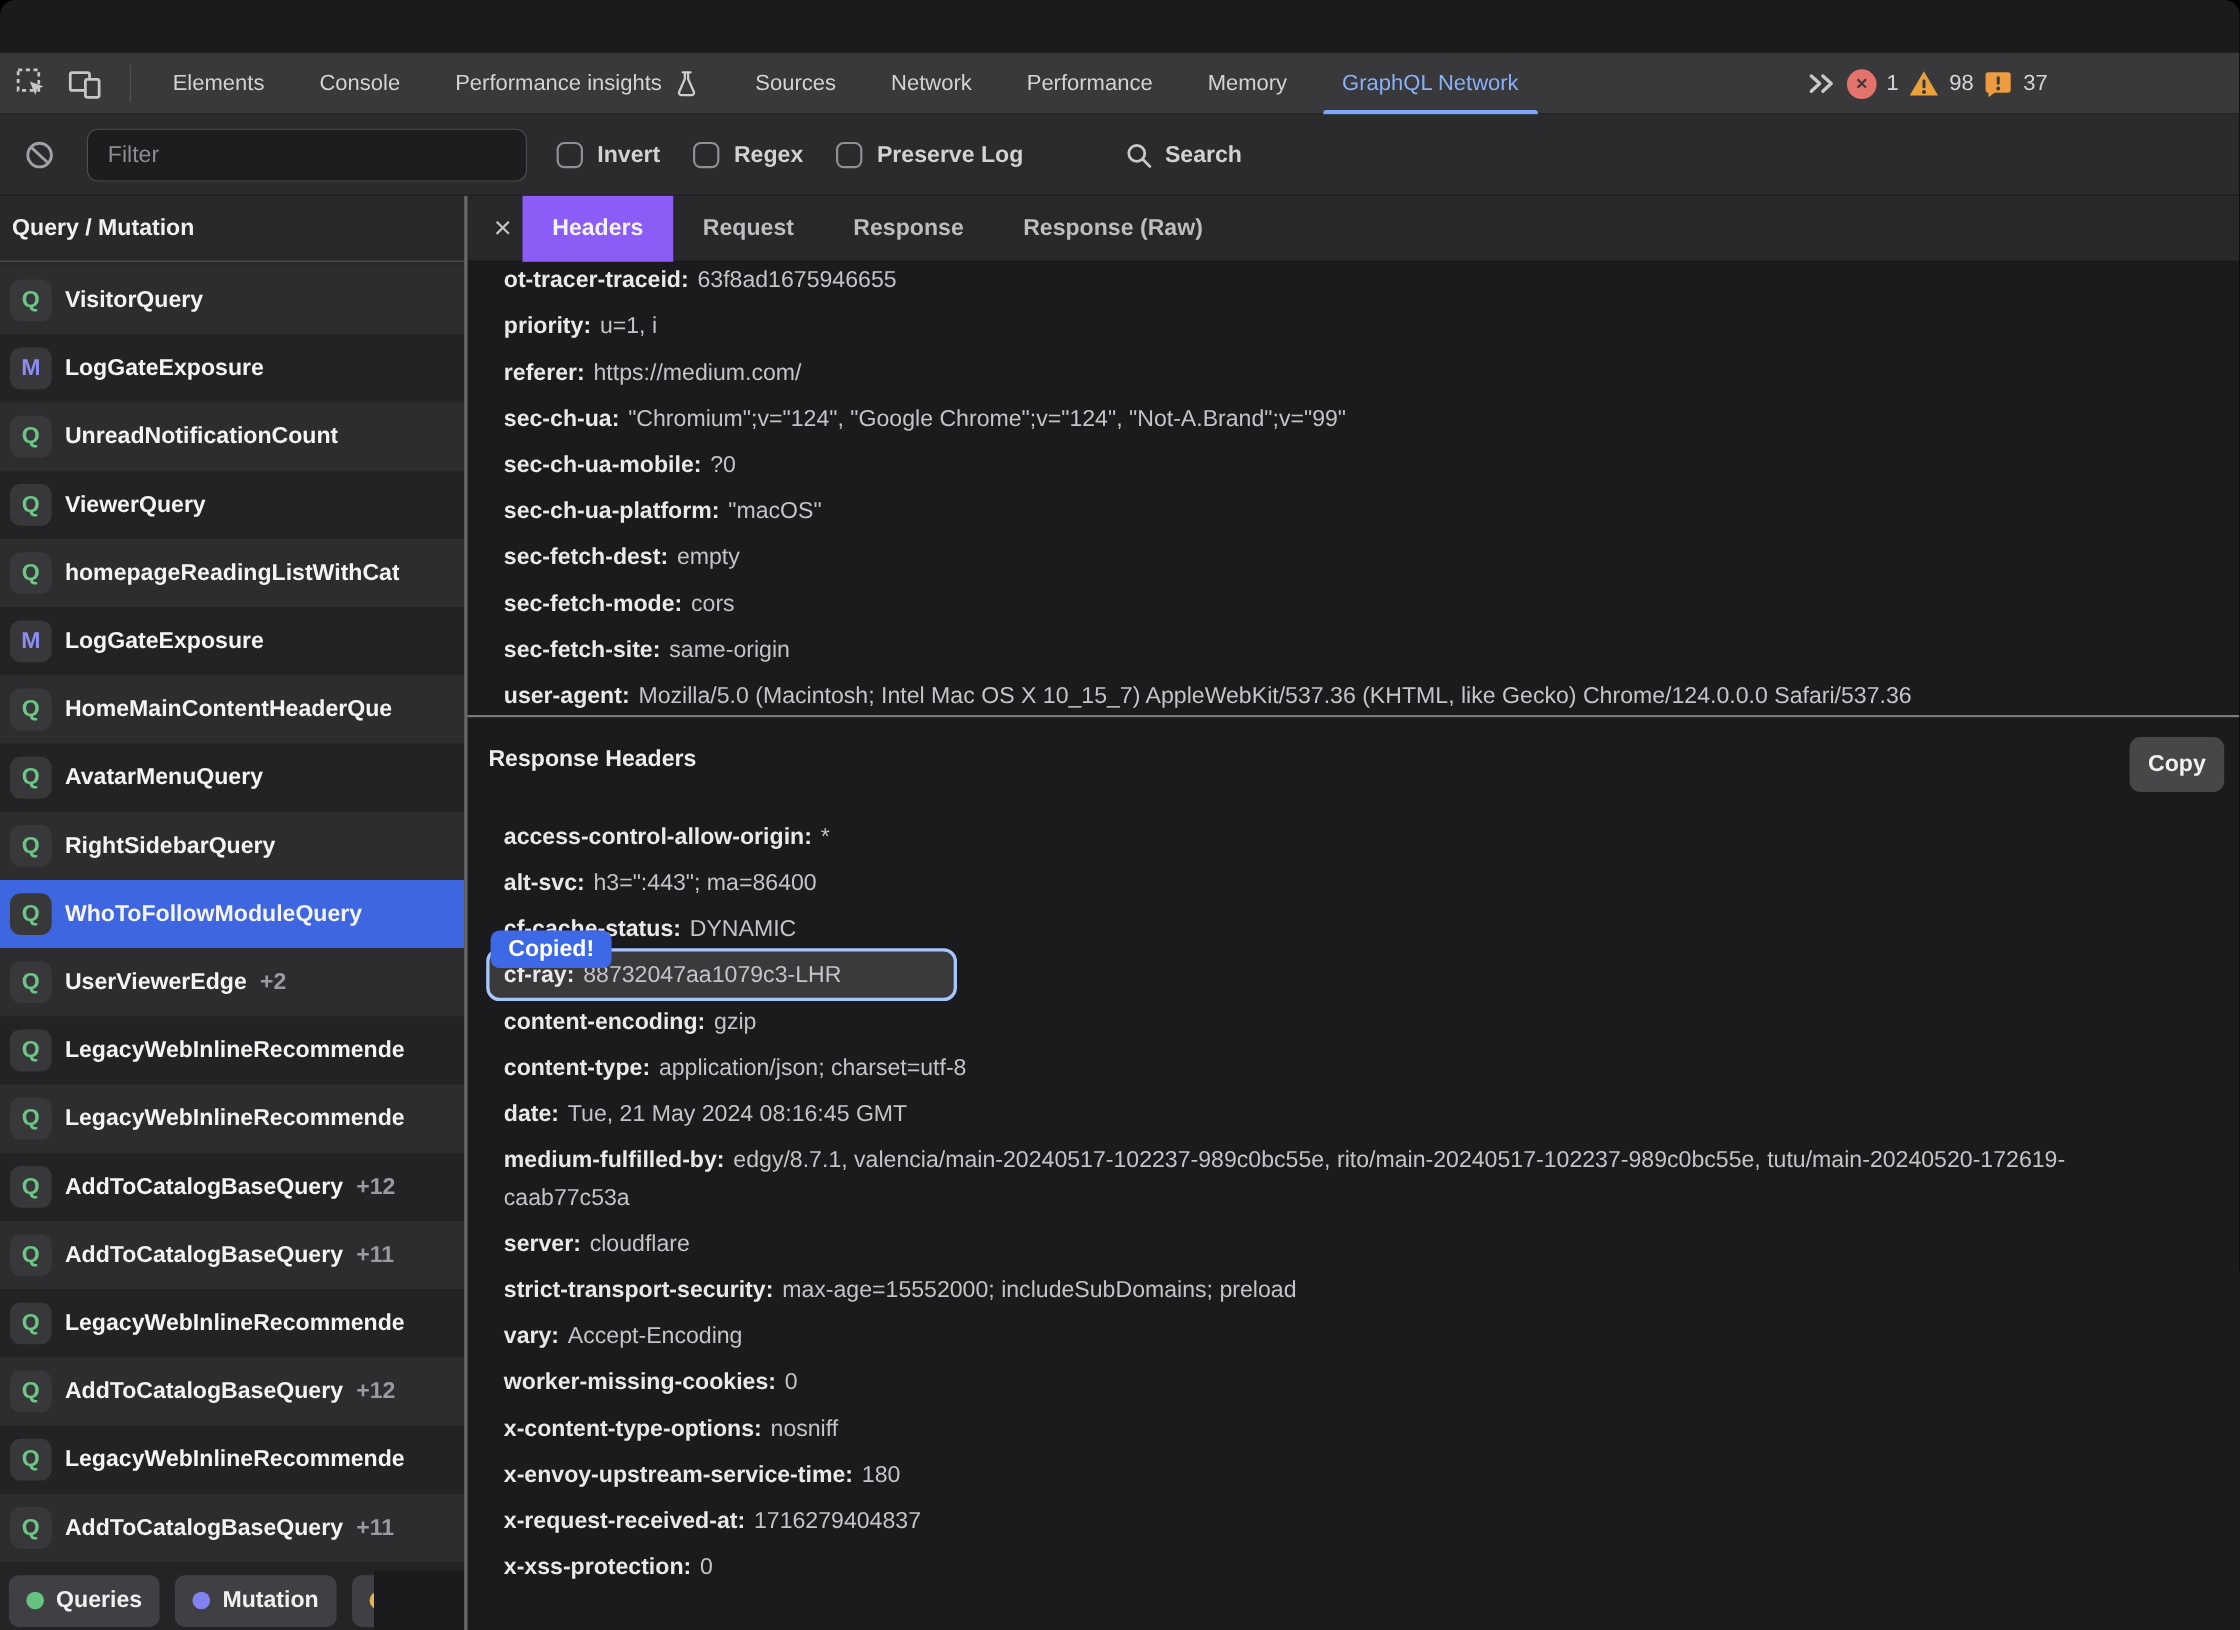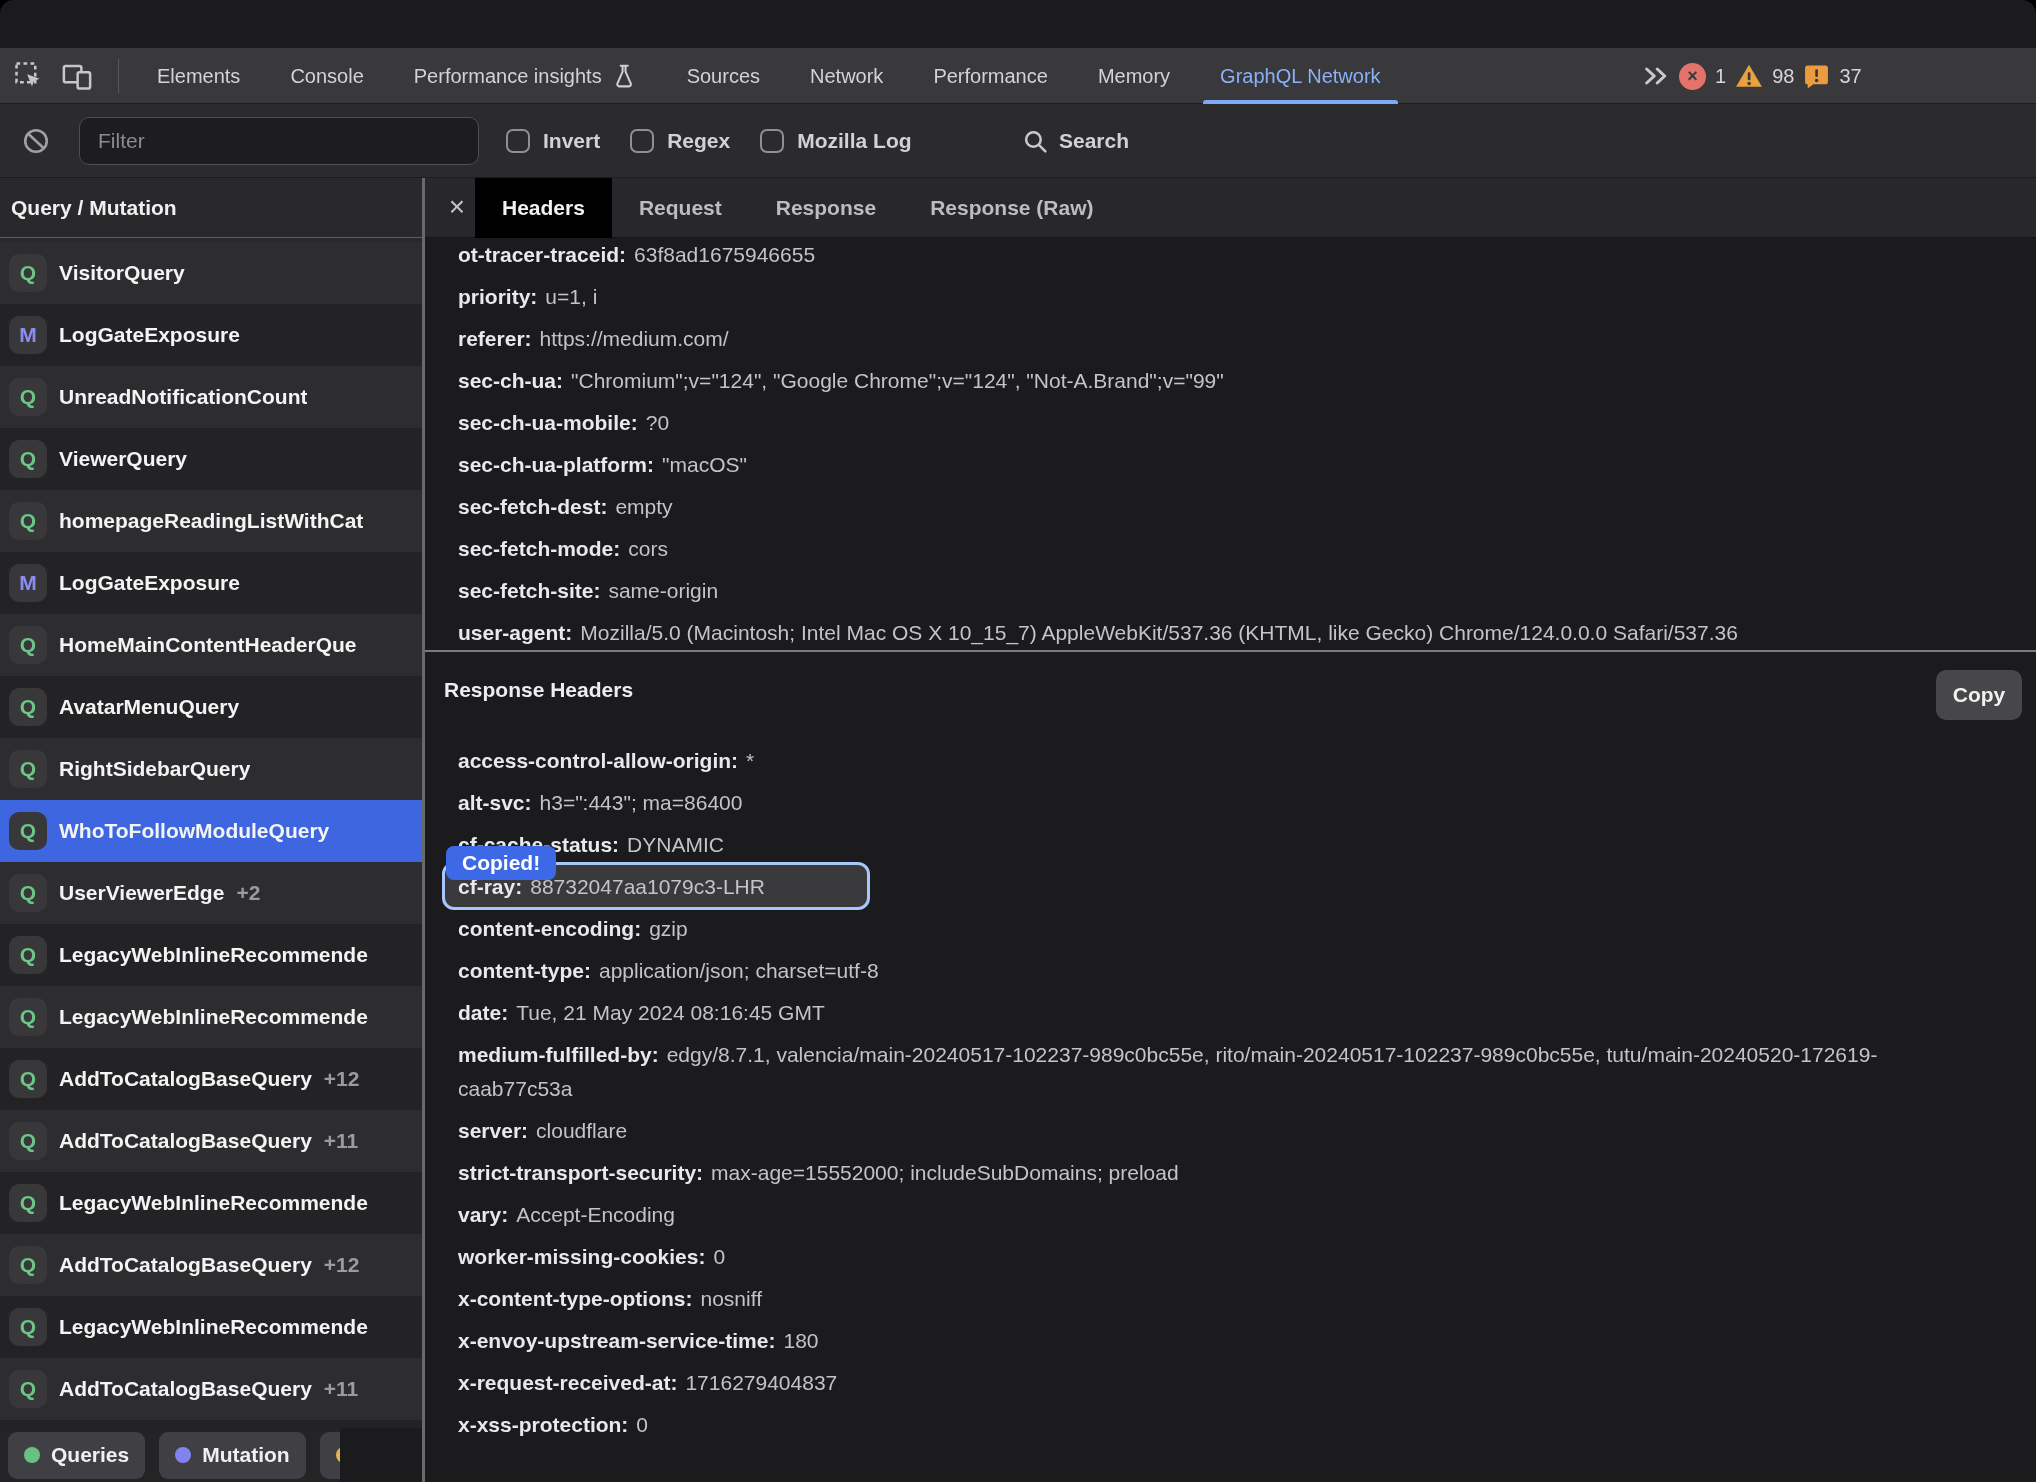--- a/index.html
+++ b/index.html
@@ -49,21 +49,21 @@
   .searchbox{position:absolute;left:1022px;top:0;height:74px;display:flex;align-items:center;gap:10px;
     color:#d2d2d5;font-size:21px;font-weight:600;}
   
   .hstrip-left{position:absolute;left:0;top:178px;width:422px;height:60px;background:#29292b;border-bottom:1.5px solid #5e5e61;}
   .qm-title{position:absolute;left:11px;top:0;height:60px;line-height:60px;color:#f0f0f1;font-size:21px;font-weight:bold;}
   .hstrip-right{position:absolute;left:425px;top:178px;right:0;height:60px;background:#28282a;border-bottom:1px solid #161618;}
   .close-x{position:absolute;left:14px;top:0;height:60px;line-height:58px;width:36px;text-align:center;
     color:#c4c4c7;font-size:28px;}
   .dtabs{position:absolute;left:50px;top:0;height:60px;display:flex;}
   .dtab{display:flex;align-items:center;padding:0 27px;color:#bdbdc0;font-size:21px;font-weight:600;}
-  .dtab.dtab-active{background:#000000;color:#f2f2f3;font-weight:bold;}
+  .dtab.dtab-active{background:#8b5cf6;color:#f2f2f3;font-weight:bold;}
   
   .sidebar-list{position:absolute;left:0;top:238px;width:422px;height:1190px;background:#29292b;overflow:hidden;padding-top:4px;}
   .srow{display:flex;align-items:center;height:62px;padding:0 8px 0 9px;}
   .srow.row-light{background:#2d2d30;}
   .srow.row-dark{background:#232326;}
   .srow.row-selected{background:#3e66e0;}
   .qbadge{flex:0 0 38px;width:38px;height:38px;border-radius:10px;background:#38383b;
     text-align:center;line-height:38px;font-size:21px;font-weight:bold;}
   .badge-q{color:#6cc786;}
   .badge-m{color:#8b8df2;}
@@ -201,21 +201,21 @@
     <label class="cbitem">
           <span class="cb"></span>
           <span>Invert</span>
         </label>
         <label class="cbitem">
           <span class="cb"></span>
           <span>Regex</span>
         </label>
         <label class="cbitem">
           <span class="cb"></span>
-          <span>Mozilla Log</span>
+          <span>Preserve Log</span>
         </label>
       </div>
     <div class="searchbox">
       <svg width="27" height="27" viewBox="0 0 26 26">
         <circle cx="11" cy="11" r="7" fill="none" stroke="#c9c9cc" stroke-width="2.4"></circle>
         <line x1="16.2" y1="16.2" x2="22.5" y2="22.5" stroke="#c9c9cc" stroke-width="2.4" stroke-linecap="round"></line>
       </svg>
       <span>Search</span>
     </div>
   </div>

